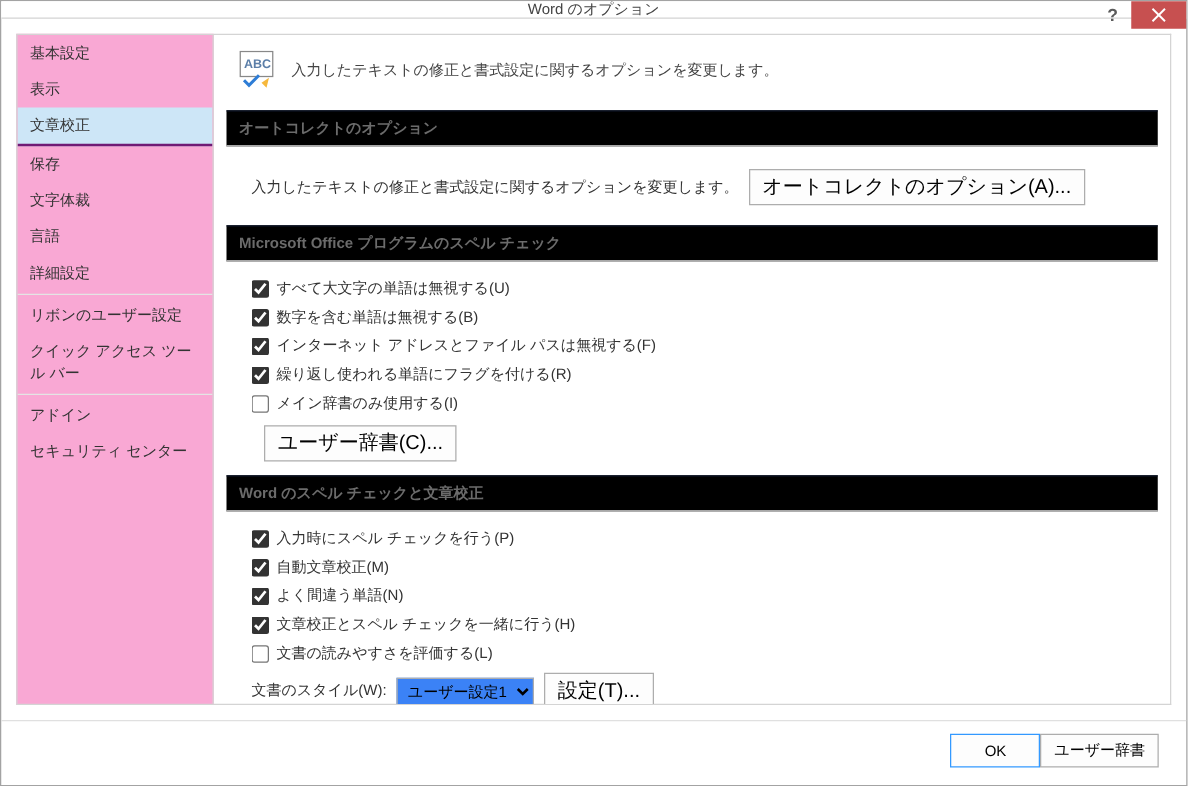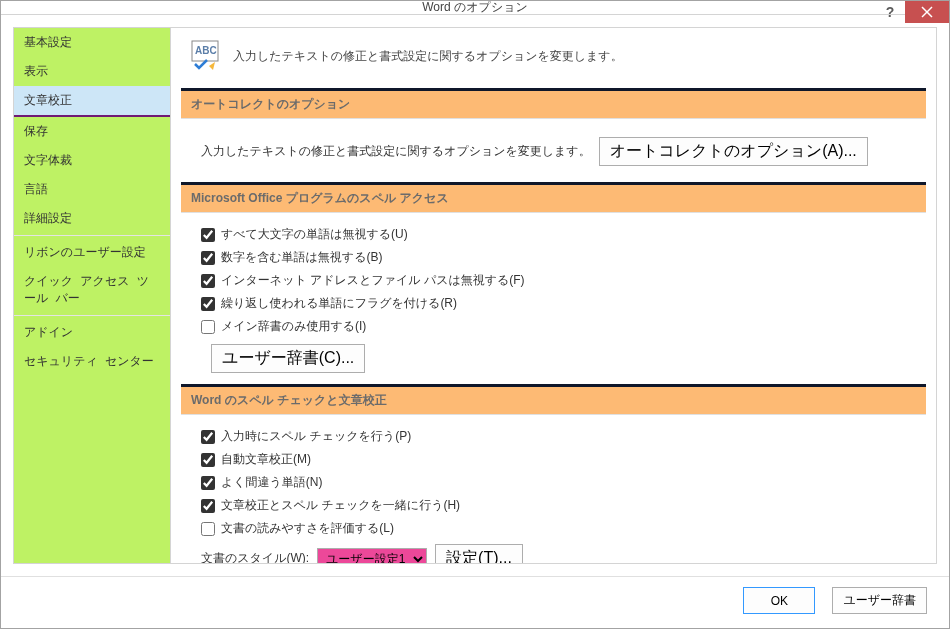--- a/index.html
+++ b/index.html
@@ -66,23 +66,22 @@
   .body-area {
     flex: 1;
     display: flex;
     padding: 12px;
     gap: 0;
     overflow: hidden;
   }
   .sidebar {
     width: 158px;
     border: 1px solid #d4d4d4;
-    background: #bef264;
+    background: #f9a8d4;
     overflow-y: auto;
-    font-family: Liberation Mono, monospace;
   }
   .sidebar-item {
     padding: 6px 10px;
     font-size: 12px;
     color: #333;
     cursor: pointer;
     border-bottom: none;
   }
   .sidebar-item.selected {
     background: #cde6f7;
@@ -112,22 +111,22 @@
     display: flex;
     align-items: center;
     justify-content: flex-end;
     font-size: 10px;
   }
   .header-text {
     font-size: 12px;
     color: #444;
   }
   .section-header {
-    background: #fdba74;
-    border-top: 3px solid #0f172a;
+    background: #000000;
+    border-top: 1px solid #0f172a;
     border-bottom: 1px solid #e0e0e0;
     padding: 5px 10px;
     color: #6b6b6b;
     font-size: 12px;
     font-weight: bold;
     margin: 8px -10px 10px -10px;
   }
   .option-row {
     display: flex;
     align-items: center;
@@ -158,35 +157,35 @@
     padding: 3px 10px;
     font-size: 16px;
     cursor: pointer;
     font-family: inherit;
   }
   select {
     border: 1px solid #adadad;
     font-size: 12px;
     padding: 2px 4px;
     font-family: inherit;
-    background: #ec4899;
+    background: #3b82f6;
   }
   .style-row {
     display: flex;
     align-items: center;
     gap: 8px;
     padding: 4px 10px 2px 10px;
     position: relative;
   }
   .footer-wrap {
     border-top: 1px solid #d4d4d4;
     padding: 10px 14px;
     display: flex;
     justify-content: flex-end;
-    gap: 17px;
+    gap: 0;
     margin: 0 12px 0 12px;
   }
   .footer-btn {
     min-width: 72px;
     padding: 4px 10px;
     border: 1px solid #adadad;
     background: #fdfdfd;
     font-size: 12px;
     cursor: pointer;
     font-family: inherit;
@@ -245,21 +244,21 @@
         </div>
         <div class="header-text">入力したテキストの修正と書式設定に関するオプションを変更します。</div>
       </div>
 
       <div class="section-header">オートコレクトのオプション</div>
       <div class="option-row inline">
         <span>入力したテキストの修正と書式設定に関するオプションを変更します。</span>
         <button class="btn">オートコレクトのオプション(A)...</button>
       </div>
 
-      <div class="section-header">Microsoft Office プログラムのスペル アクセス</div>
+      <div class="section-header">Microsoft Office プログラムのスペル チェック</div>
 
       <div class="checkbox-row">
         <input type="checkbox" checked="" style="">
         <span>すべて大文字の単語は無視する(U)</span>
       </div>
       <div class="checkbox-row">
         <input type="checkbox" checked="" style="">
         <span>数字を含む単語は無視する(B)</span>
       </div>
       <div class="checkbox-row">

